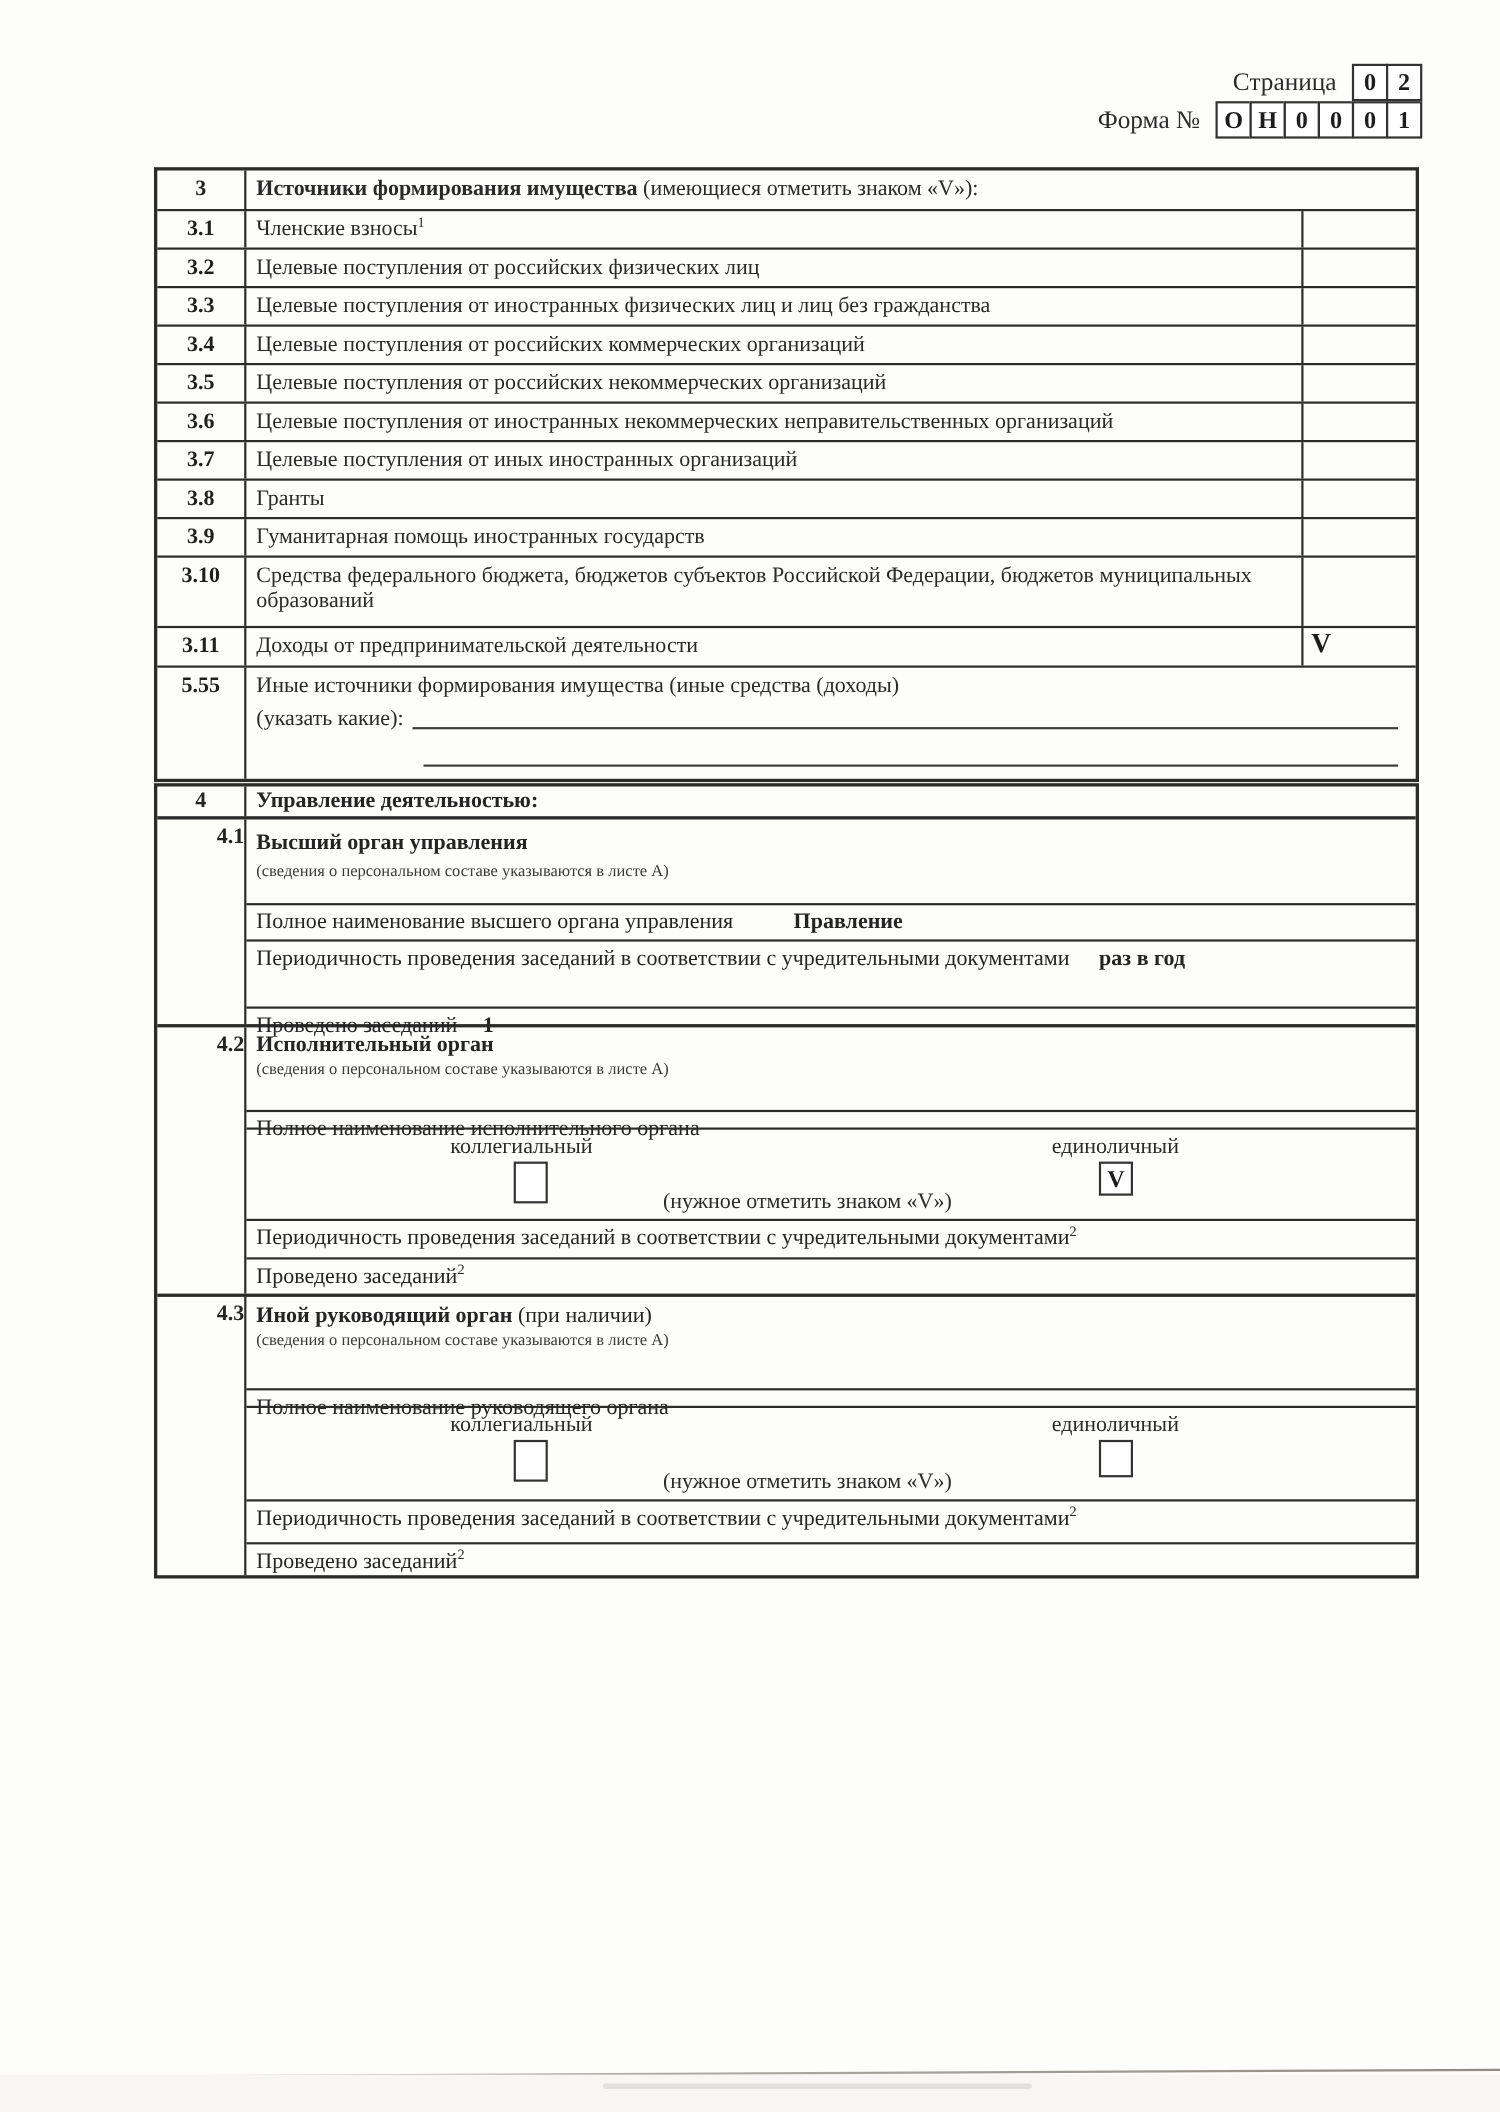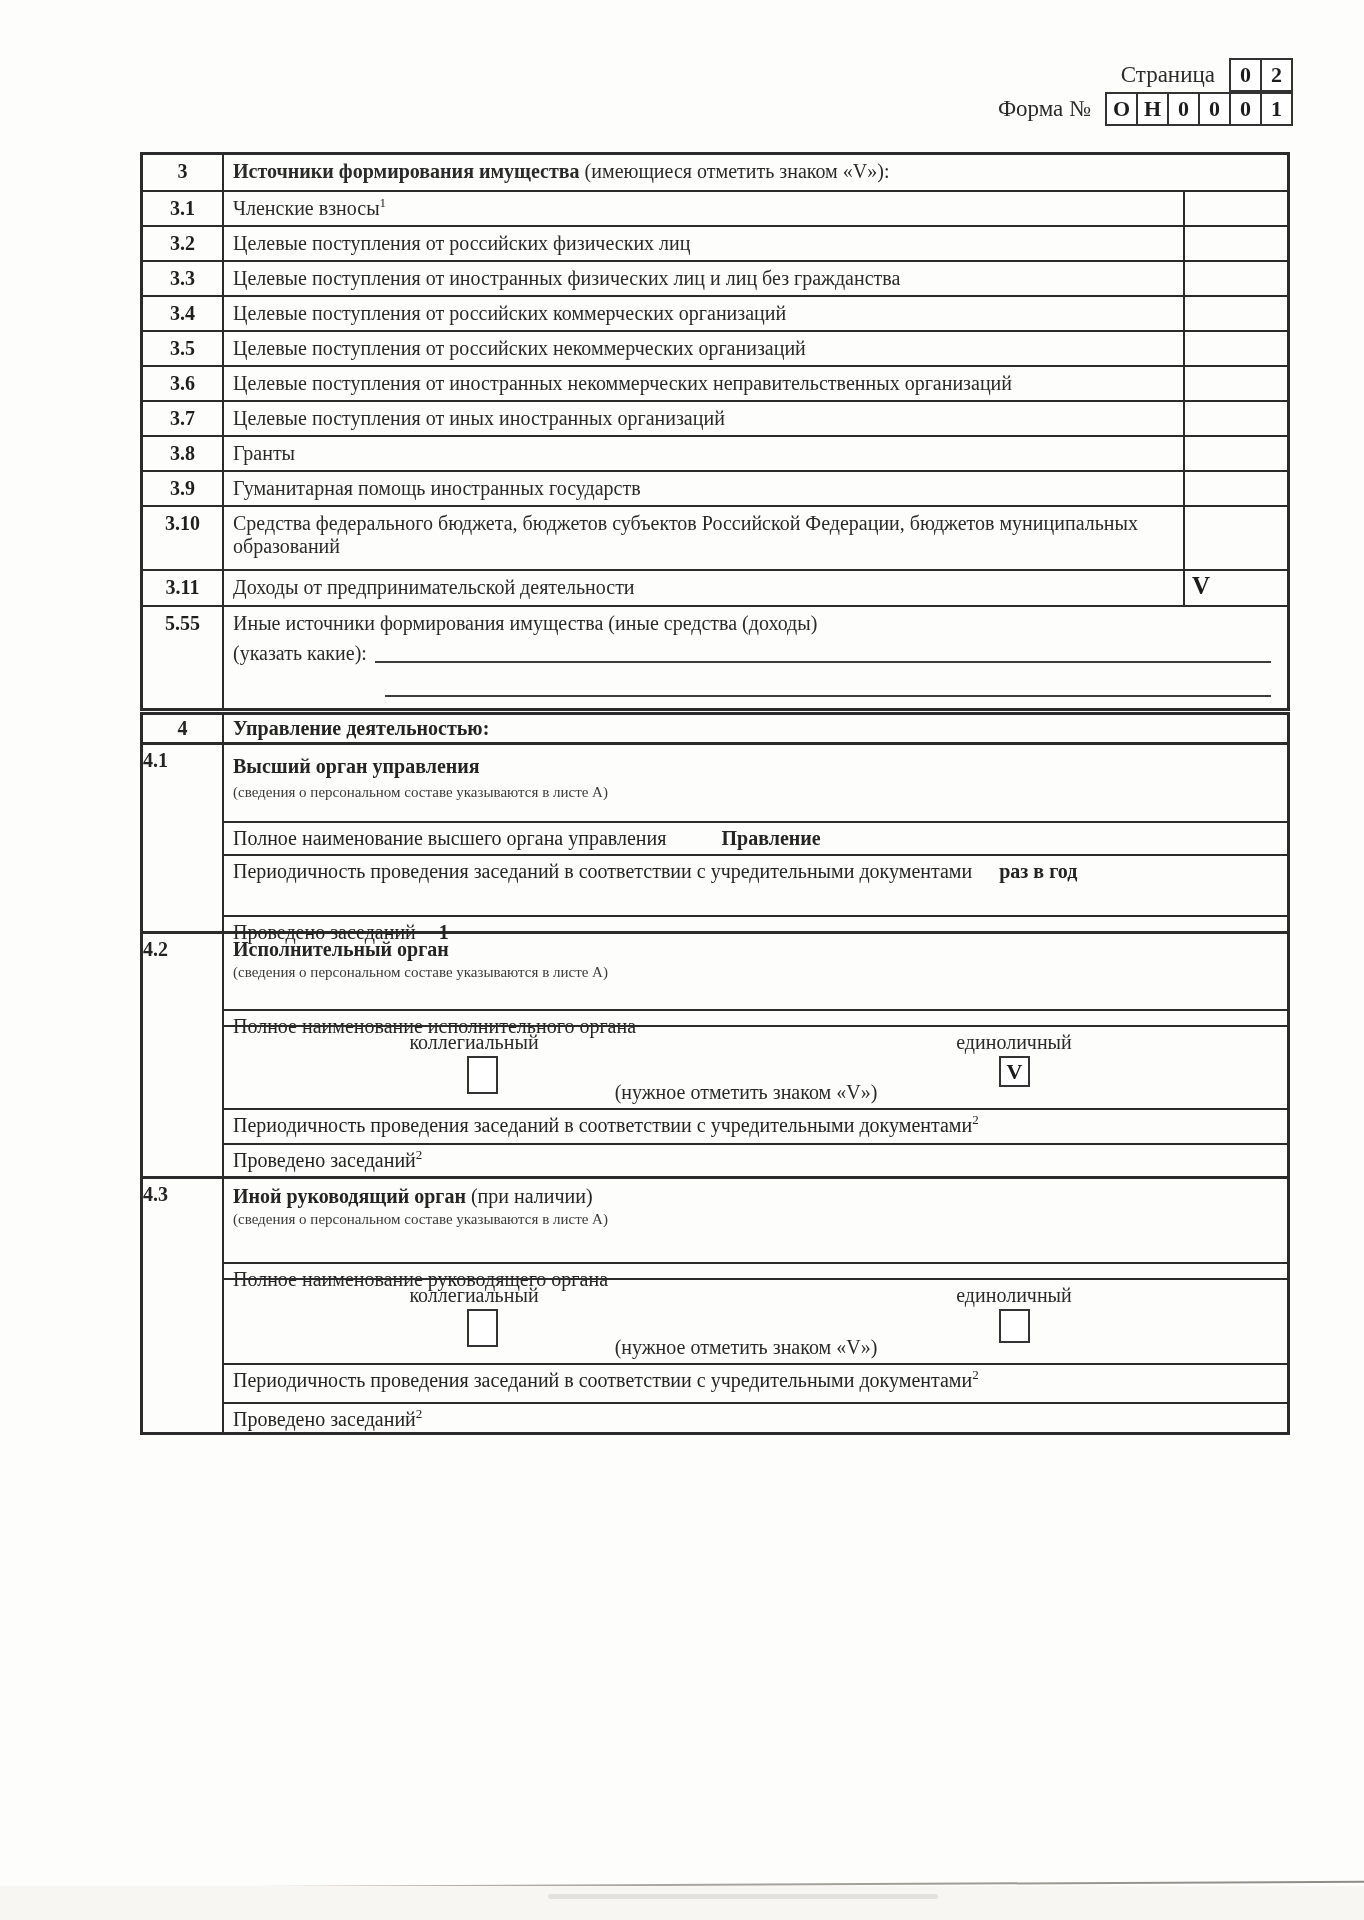--- a/index.html
+++ b/index.html
@@ -50,21 +50,21 @@
   .tbl4 { top:712px; }
   .s4-headrow { display:flex; height:27px; }
   .s4-headnum {
     width:81px; flex:0 0 81px; border-right:2px solid #2b2b2b;
     text-align:center; font-weight:bold; font-size:20px; padding-top:2px;
   }
   .s4-headtitle { flex:1; font-weight:bold; font-size:20px; padding:2px 8px 0 9px; }
   .s4-item { display:flex; border-top:3px solid #2b2b2b; align-items:stretch; }
   .s4-num {
     width:81px; flex:0 0 81px; border-right:2px solid #2b2b2b;
-    text-align:left; font-weight:bold; font-size:20px; padding-top:4px;
+    text-align:right; font-weight:bold; font-size:20px; padding-top:4px;
   }
   .s4-content { flex:1; display:flex; flex-direction:column; }
   .s4-sub { border-top:2px solid #2b2b2b; padding:4px 8px 2px 9px; position:relative; }
   .s4-sub:first-child { border-top:none; }
   .s4-title { font-size:20px; font-weight:bold; padding-top:6px; }
   .s4-title .title-rest { font-weight:normal; }
   .s4-note { font-size:15px; color:#3a3a3a; margin-top:6px; }
   .lbl-val { font-size:20px; }
   .val-b { font-weight:bold; }
   .gap50 { margin-left:50px; } .gap22 { margin-left:22px; } .gap18 { margin-left:18px; }
@@ -74,21 +74,21 @@
   .cb-label { position:absolute; font-size:20px; text-align:center; width:200px; top:4px; color:#2a2a2a; }
   .cb-label.left  { left:150px; }
   .cb-label.right { left:690px; }
   .cb-box {
     position:absolute; border:2px solid #333; background:#fff;
     display:flex; align-items:center; justify-content:center;
     font-size:22px; font-weight:600; color:#1c1c1c;
   }
   .cb-box.left  { left:243px; top:29px; width:31px; height:38px; }
   .cb-box.right { left:775px; top:29px; width:31px; height:31px; }
-  .cb-caption { position:absolute; left:292px; width:460px; bottom:4px; text-align:center; font-size:20px; color:#2a2a2a; }
+  .cb-caption { position:absolute; left:280px; width:460px; bottom:4px; text-align:center; font-size:20px; color:#2a2a2a; }
   .cbh83 { height:83px; } .cbh85 { height:85px; }
   .subh60 { height:76px; } .subh47 { height:47px; } .subh55 { height:55px; }
   .subh33 { height:33px; } .subh32 { height:16px;margin-top:28px; } .subh35 { height:35px; }
   .subh39 { height:39px; } .subh30 { height:30px; }
 
   
   .scan-edge-line {
     position:absolute; left:-6px; top:1884px; width:1380px; height:2px;
     background:linear-gradient(to right, rgba(170,167,160,0), #b7b4ae 25%, #8f8c86 98%);
     transform:rotate(-0.28deg);

